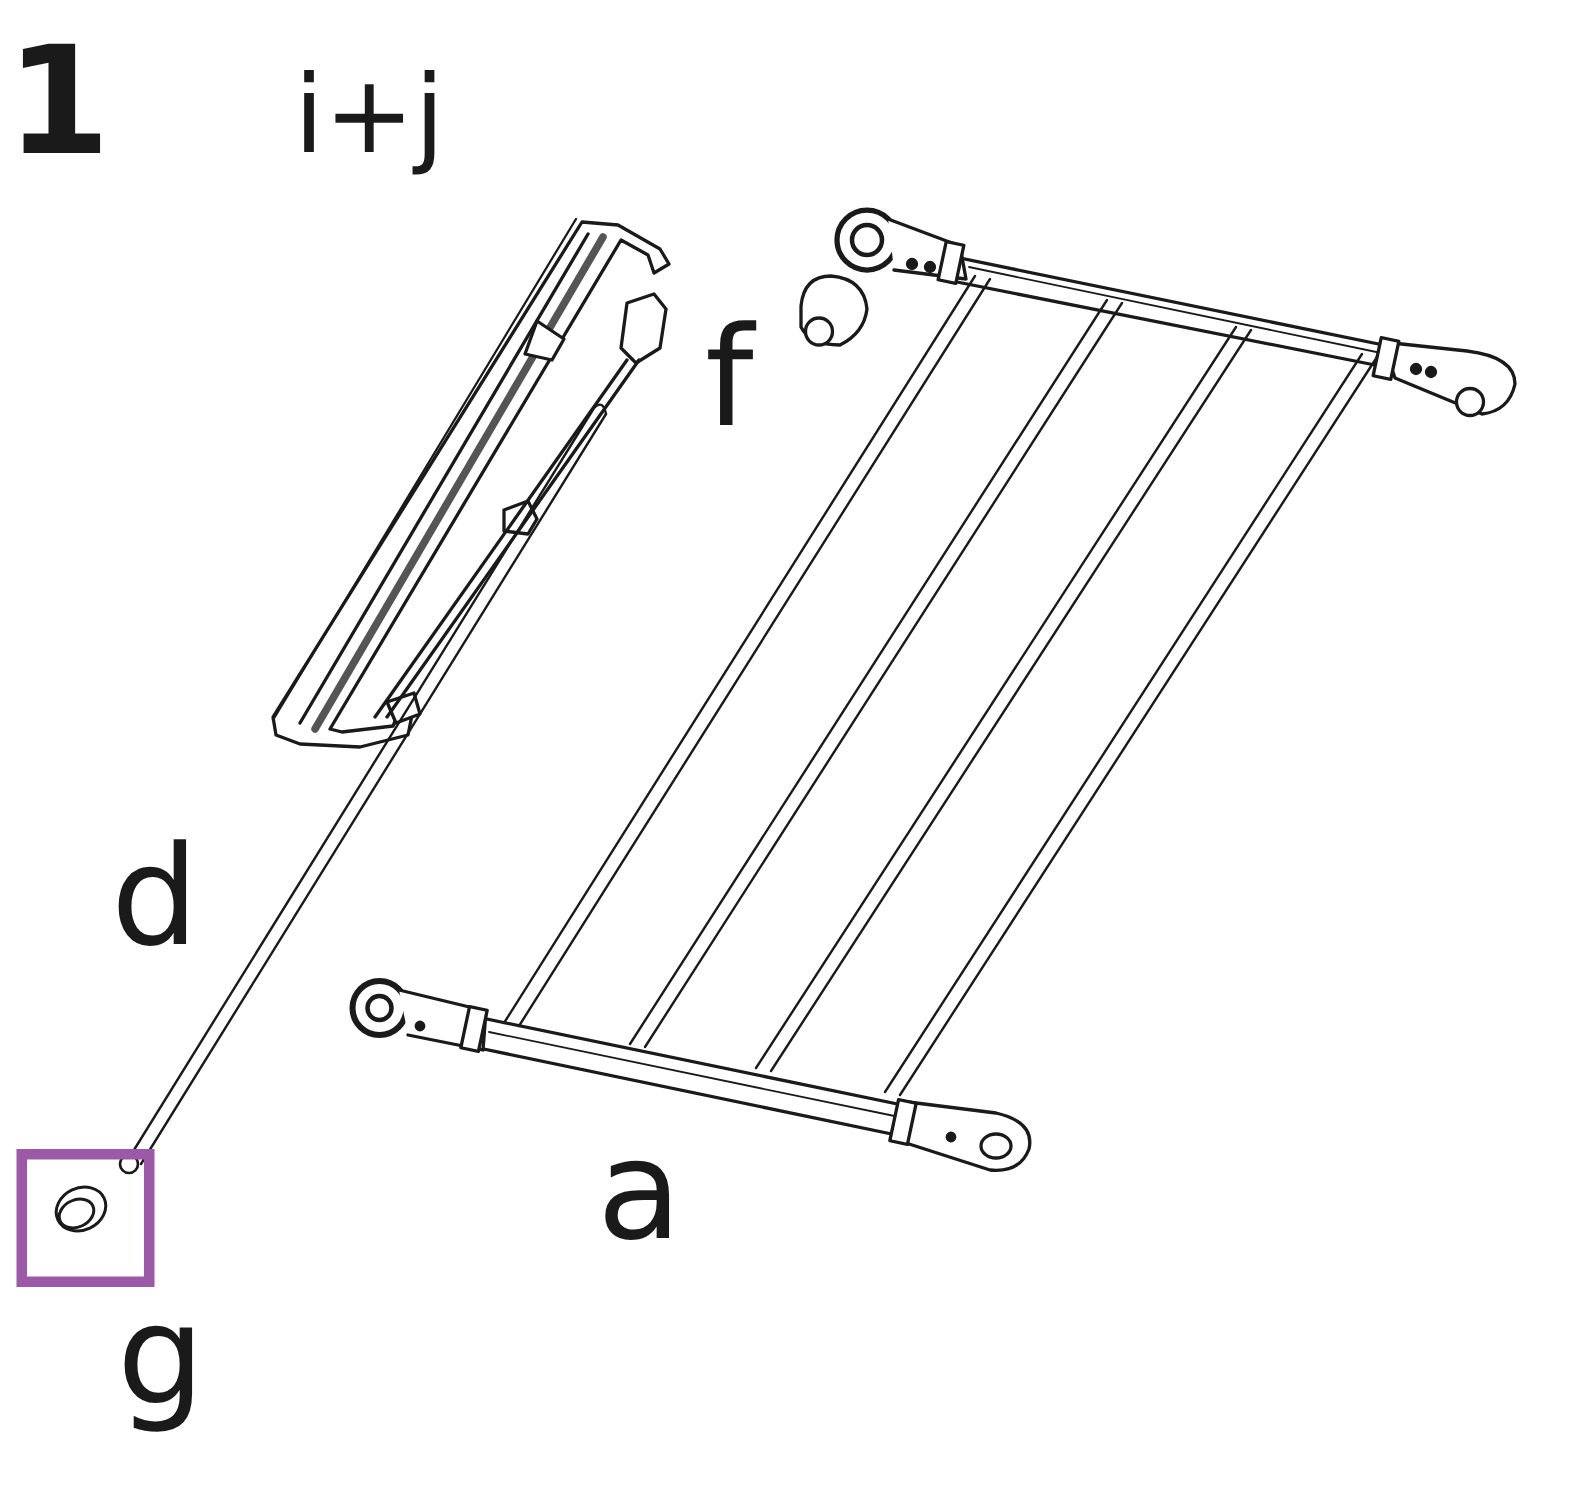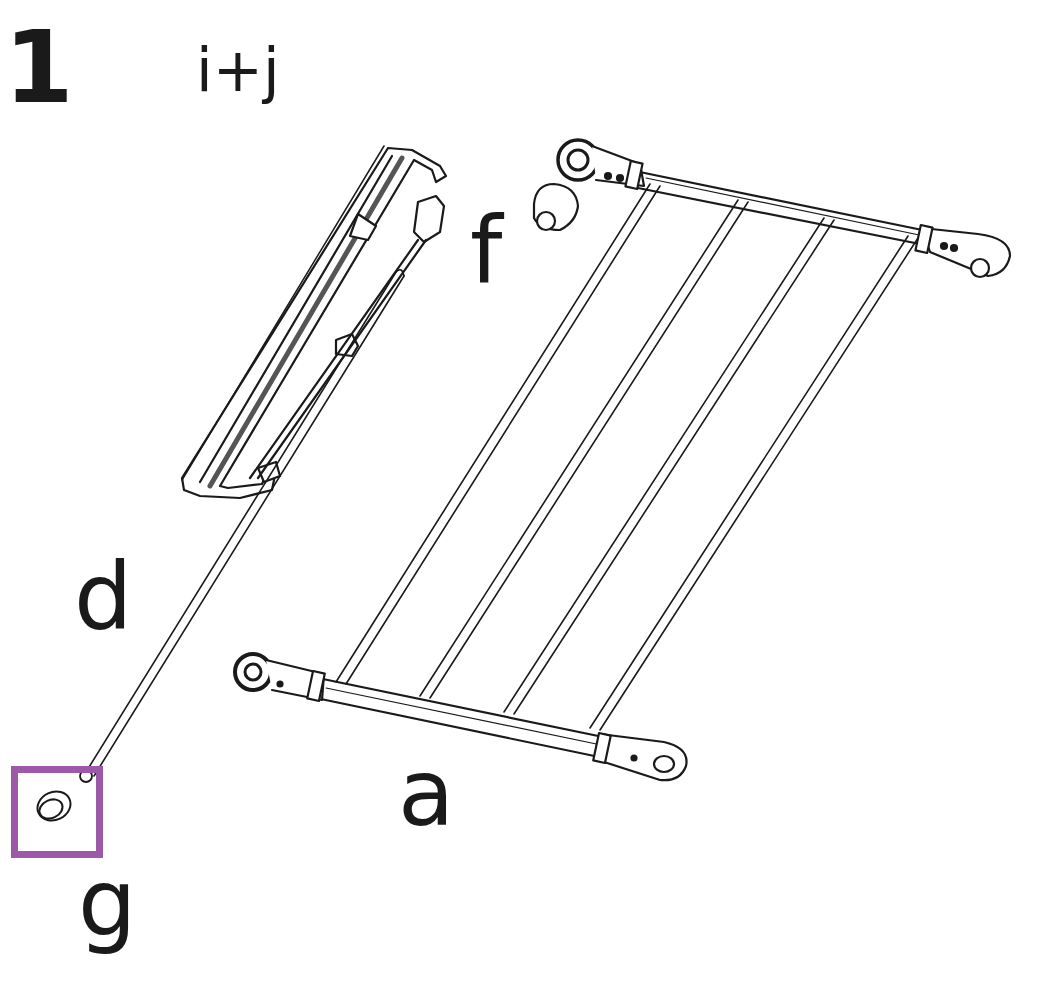--- a/index.html
+++ b/index.html
@@ -1,20 +1,20 @@
 <!DOCTYPE html>
 <html><head>
 <meta charset="utf-8">
 <style>
   html, body { margin: 0; padding: 0; background: #ffffff; }
   body { width: 1051px; height: 1000px; position: relative; overflow: hidden; font-family: "DejaVu Sans", sans-serif; color: #1a1a1a; }
   .label { position: absolute; line-height: 1; color: #1a1a1a; }
   .step-number { left: 4px; top: 18px; font-size: 100px; font-weight: bold; font-family: "DejaVu Sans", sans-serif; }
   .part-label { font-size: 92px; font-weight: normal; font-family: "DejaVu Sans", sans-serif; }
-  #lbl-ij { left: 196px; top: 40px; font-size: 60px; }
+  #lbl-ij { left: 196px; top: 40px; font-size: 72px; }
   #lbl-f { left: 470px; top: 206px; }
   #lbl-d { left: 74px; top: 552px; }
   #lbl-a { left: 398px; top: 748px; }
   #lbl-g { left: 78px; top: 858px; }
   svg.art { position: absolute; left: 0; top: 0; }
   .highlight-box { position: absolute; left: 11px; top: 766px; width: 78px; height: 78px; border: 7px solid #9b59a8; box-sizing: content-box; }
 </style>
 </head>
 <body>
 

